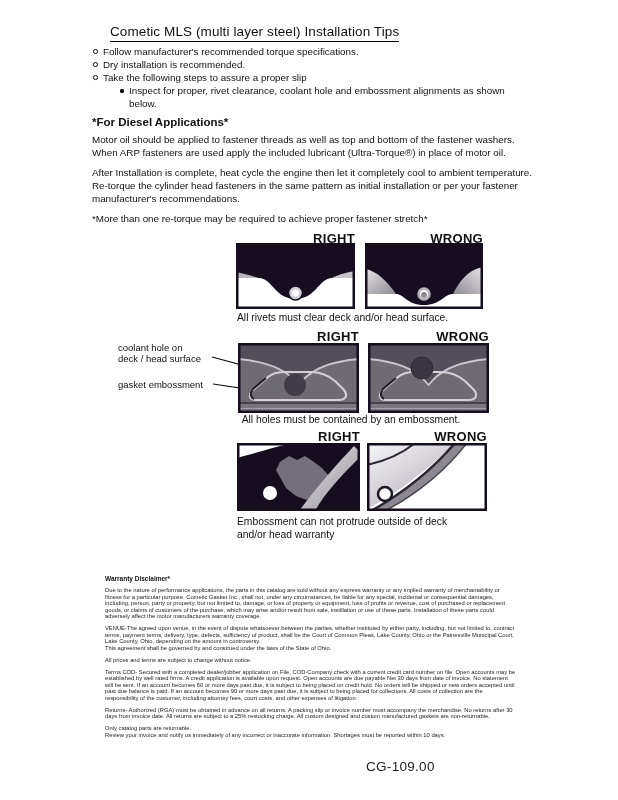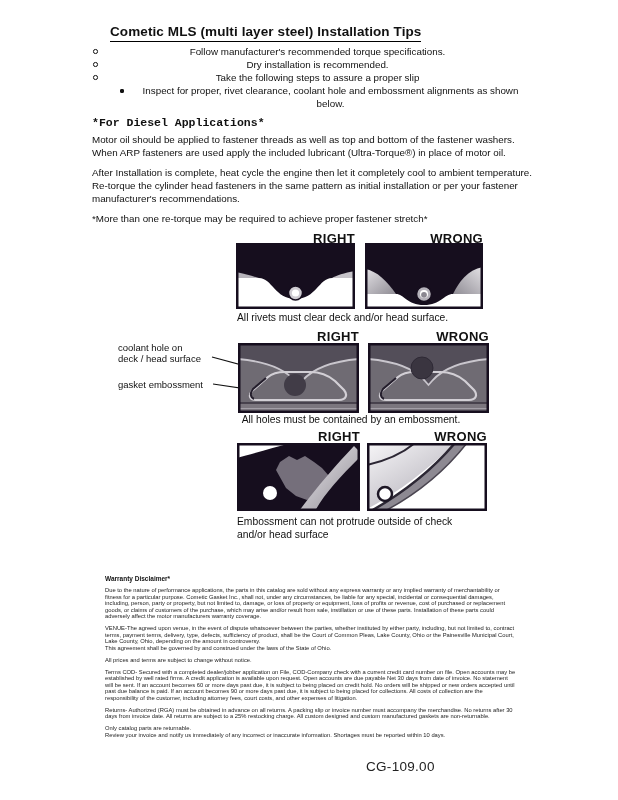--- a/index.html
+++ b/index.html
@@ -5,37 +5,37 @@
   * { margin:0; padding:0; box-sizing:border-box; }
   html,body { background:#e9e9e9; }
   .page {
     position:relative; width:618px; height:800px; background:#ffffff;
     font-family:"Liberation Sans", sans-serif; color:#111; overflow:hidden;
     margin:0 auto;
   }
   .abs { position:absolute; }
 
   .title {
-    left:110px; top:24px; font-size:13.5px; font-weight:bold;
+    left:110px; top:24px; font-size:13.5px; font-weight:normal;
     border-bottom:1.6px solid #000; padding-bottom:2px; letter-spacing:0.1px;
   }
 
   .tips { left:92px; top:45px; width:440px; list-style:none; }
-  .tips li { position:relative; font-size:9.8px; line-height:13px; padding-left:11px;text-align:center; }
+  .tips li { position:relative; font-size:9.8px; line-height:13px; padding-left:11px; }
   .tips li.sub { margin-left:26px; }
   .bullet-circle {
     position:absolute; left:1px; top:4px; width:4.5px; height:4.5px;
     border:1px solid #111; border-radius:50%; display:inline-block;
   }
   .bullet-dot {
     position:absolute; left:2px; top:4.5px; width:4px; height:4px;
     background:#111; border-radius:50%; display:inline-block;
   }
 
-  .diesel-heading { left:92px; top:116px; font-size:11.5px; font-weight:bold;font-family:Liberation Mono, monospace; }
+  .diesel-heading { left:92px; top:116px; font-size:11.5px; font-weight:bold; }
   .body-p { left:92px; width:444px; font-size:9.8px; line-height:13px; }
   #diesel-p1 { top:133px; }
   #diesel-p2 { top:166px; }
   #diesel-note { top:212px; }
 
   .fig-label { font-size:13px; font-weight:600; text-align:right; letter-spacing:0.3px; }
   .fig-caption { font-size:10.3px; font-weight:400; line-height:12.5px; }
   .panel { display:block; }
   .panel svg { display:block; }
 
@@ -190,21 +190,21 @@
       <path d="M0,0 H88 C62,26 30,50 0,66 Z" fill="url(#silver)"></path>
       <path d="M0,22 C18,18 36,10 48,0" stroke="#2c2734" stroke-width="2" fill="none"></path>
       <path d="M88,0 H100 C78,28 48,52 18,68 H4 C36,50 66,26 88,0 Z" fill="#8d8992"></path>
       <path d="M88,0 C66,26 36,50 4,68" stroke="#2c2734" stroke-width="2.5" fill="none"></path>
       <path d="M100,0 C78,28 48,52 18,68" stroke="#4a4550" stroke-width="1.5" fill="none"></path>
       <circle cx="18" cy="51" r="7" fill="#ffffff" stroke="#1d1725" stroke-width="2.5"></circle>
       <rect x="1.25" y="1.25" width="117.5" height="65.5" fill="none" stroke="#160e1e" stroke-width="2.5"></rect>
     </svg>
   </div>
 
-  <p class="abs fig-caption" style="left:237px;top:516px;width:235px;">Embossment can not protrude outside of check and/or head surface</p>
+  <p class="abs fig-caption" style="left:237px;top:516px;width:235px;">Embossment can not protrude outside of deck and/or head warranty</p>
 
   <div class="abs disclaimer">
     <h4>Warranty Disclaimer*</h4>
     <p>Due to the nature of performance applications, the parts in this catalog are sold without any express warranty or any implied warranty of merchantability or fitness for a particular purpose.  Cometic Gasket Inc., shall not, under any circumstances, be liable for any special, incidental or consequential damages, including, person, party or property, but not limited to, damage, or loss of property or equipment, loss of profits or revenue, cost of purchased or replacement goods, or claims of customers of the purchase, which may arise and/or result from sale, instillation or use of these parts.  Installation of these parts could adversely affect the motor manufacturers warranty coverage.</p>
     <p>VENUE-The agreed upon venue, in the event of dispute whatsoever between the parties, whether instituted by either party, including, but not limited to, contract terms, payment terms, delivery, type, defects, sufficiency of product, shall be the Court of Common Pleas, Lake County, Ohio or the Painesville Municipal Court, Lake County, Ohio, depending on the amount in controversy.
 This agreement shall be governed by and construed under the laws of the State of Ohio.</p>
     <p>All prices and terms are subject to change without notice.</p>
     <p>Terms COD- Secured with a completed dealer/jobber application on File, COD-Company check with a current credit card number on file.  Open accounts may be established by well rated firms.  A credit application is available upon request.  Open accounts are due payable Net 30 days from date of invoice.  No statement will be sent.  If an account becomes 60 or more days past due, it is subject to being placed on credit hold.  No orders will be shipped or new orders accepted until past due balance is paid.  If an account becomes 90 or more days past due, it is subject to being placed for collections.  All costs of collection are the responsibility of the customer, including attorney fees, court costs, and other expenses of litigation.</p>
     <p>Returns- Authorized (RGA) must be obtained in advance on all returns.  A packing slip or invoice number must accompany the merchandise.  No returns after 30 days from invoice date.  All returns are subject to a 25% restocking charge.  All custom designed and custom manufactured gaskets are non-returnable.</p>
     <p>Only catalog parts are returnable.

